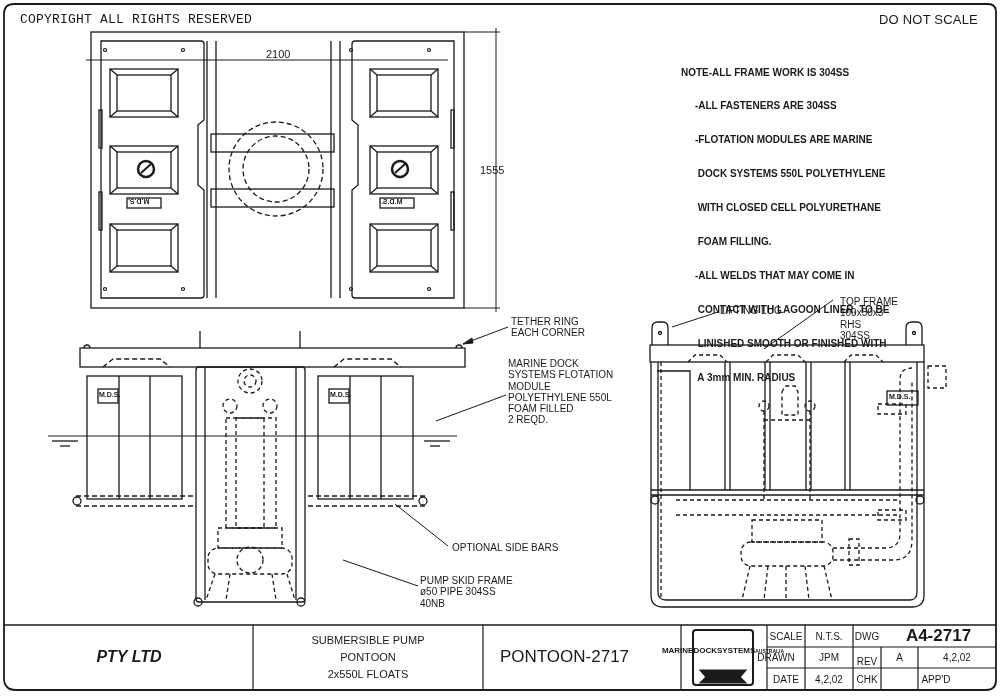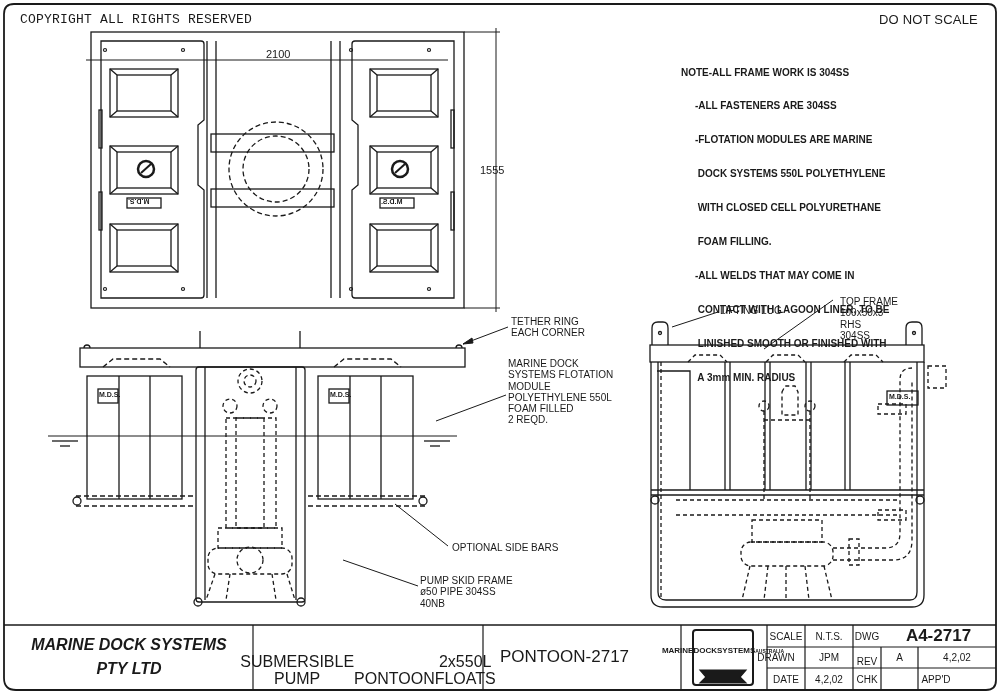--- a/index.html
+++ b/index.html
@@ -263,24 +263,23 @@
 40NB</div>
 
 <div class="t lbl" style="left:720px;top:305px;">LIFTING LUG</div>
 <div class="t lbl" style="left:840px;top:296px;">TOP FRAME
 100x50x3
 RHS
 304SS</div>
 <div class="t" style="left:889px;top:393px;font-size:7px;font-weight:bold;">M.D.S.</div>
 
 <div class="tb" style="left:6px;top:627px;width:246px;height:60px;flex-direction:column;font-size:16px;font-weight:bold;font-style:italic;line-height:24px;">
-  <div>MARINE DOCK SYSTEMS</div>
   <div>PTY LTD</div>
 </div>
-<div class="tb" style="left:254px;top:627px;width:228px;height:60px;flex-direction:row;font-size:16px;line-height:17px;align-items:flex-end;">
+<div class="tb" style="left:254px;top:627px;width:228px;height:60px;flex-direction:column;font-size:11px;line-height:17px;">
   <div>SUBMERSIBLE PUMP</div>
   <div>PONTOON</div>
   <div>2x550L FLOATS</div>
 </div>
 <div class="tb" style="left:472px;top:627px;width:185px;height:60px;font-size:17px;">PONTOON-2717</div>
 
 <div class="tb" style="left:696px;top:633px;width:54px;height:36px;flex-direction:row;font-size:8px;font-weight:bold;line-height:8px;justify-content:center;">
   <div>MARINE</div>
   <div>DOCK</div>
   <div>SYSTEMS</div>

